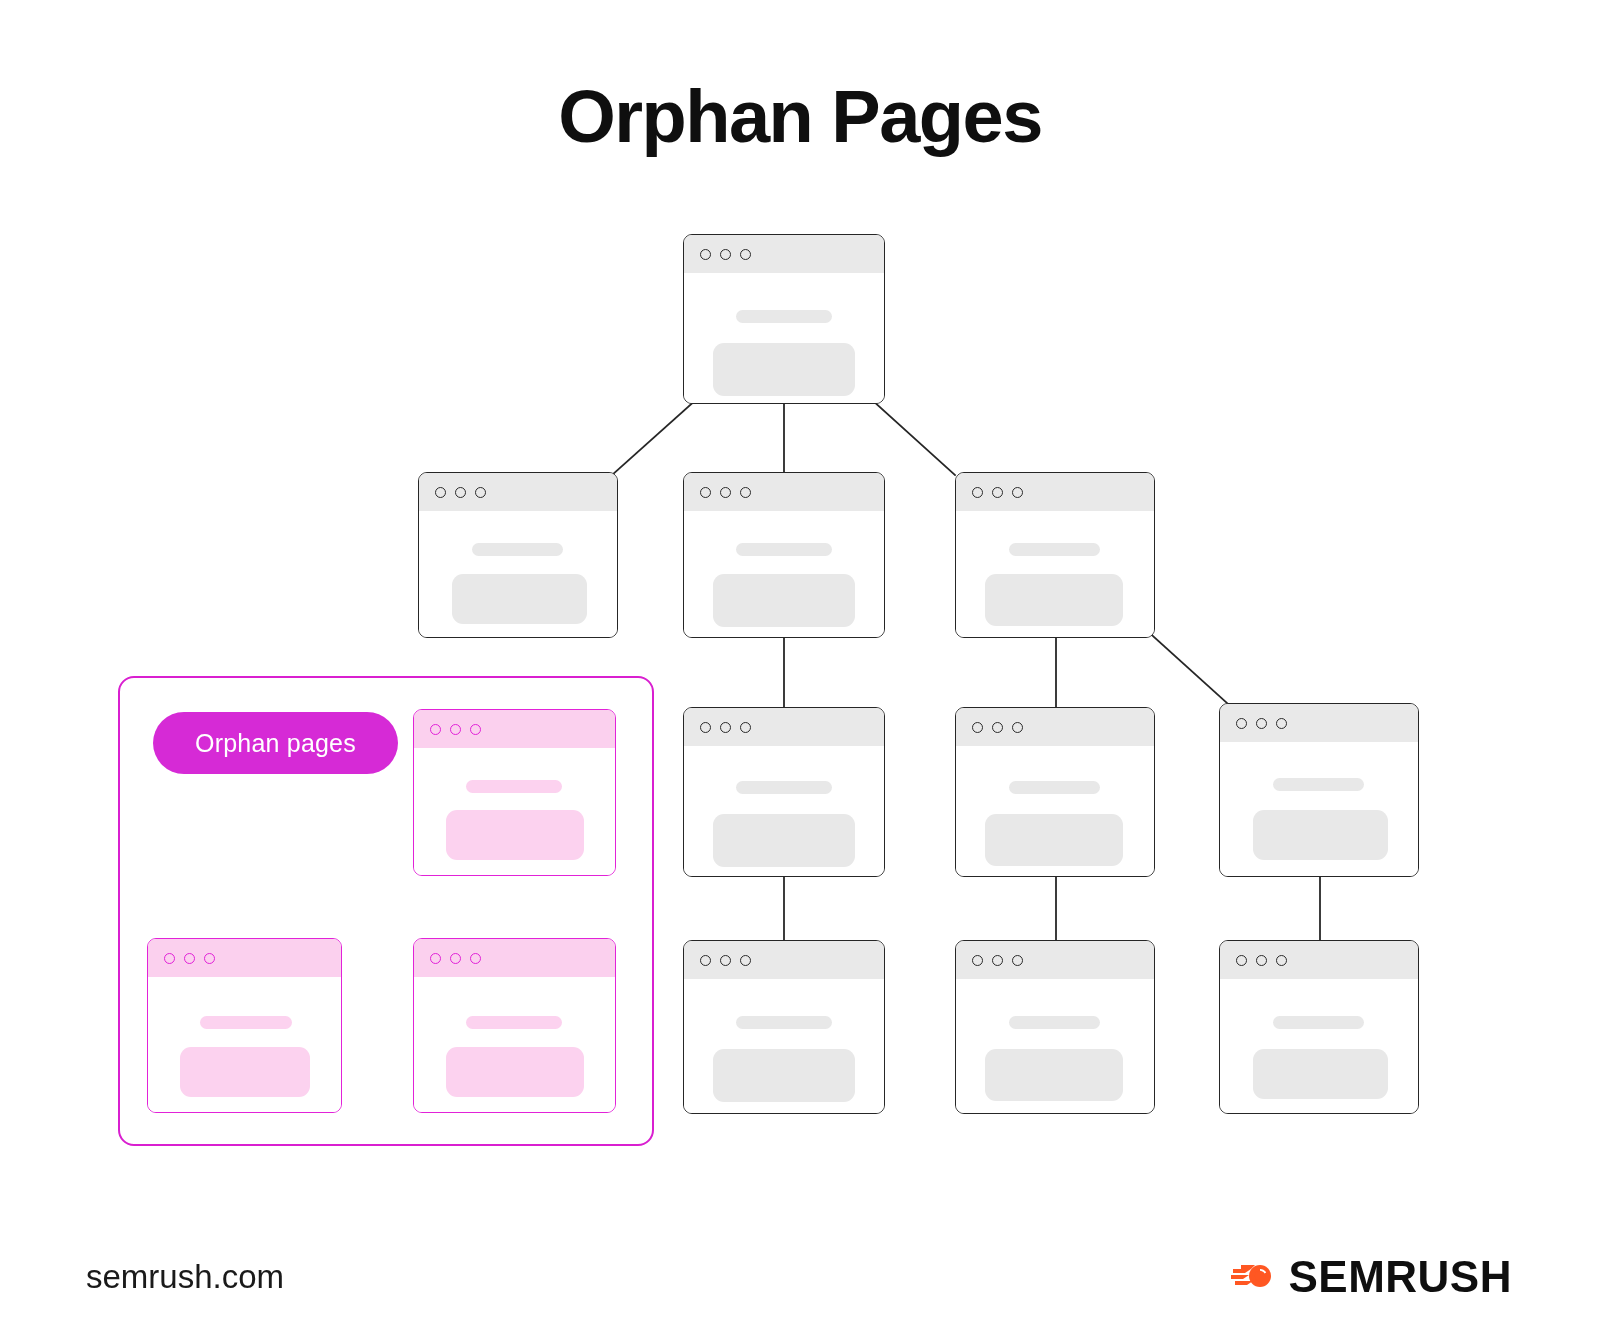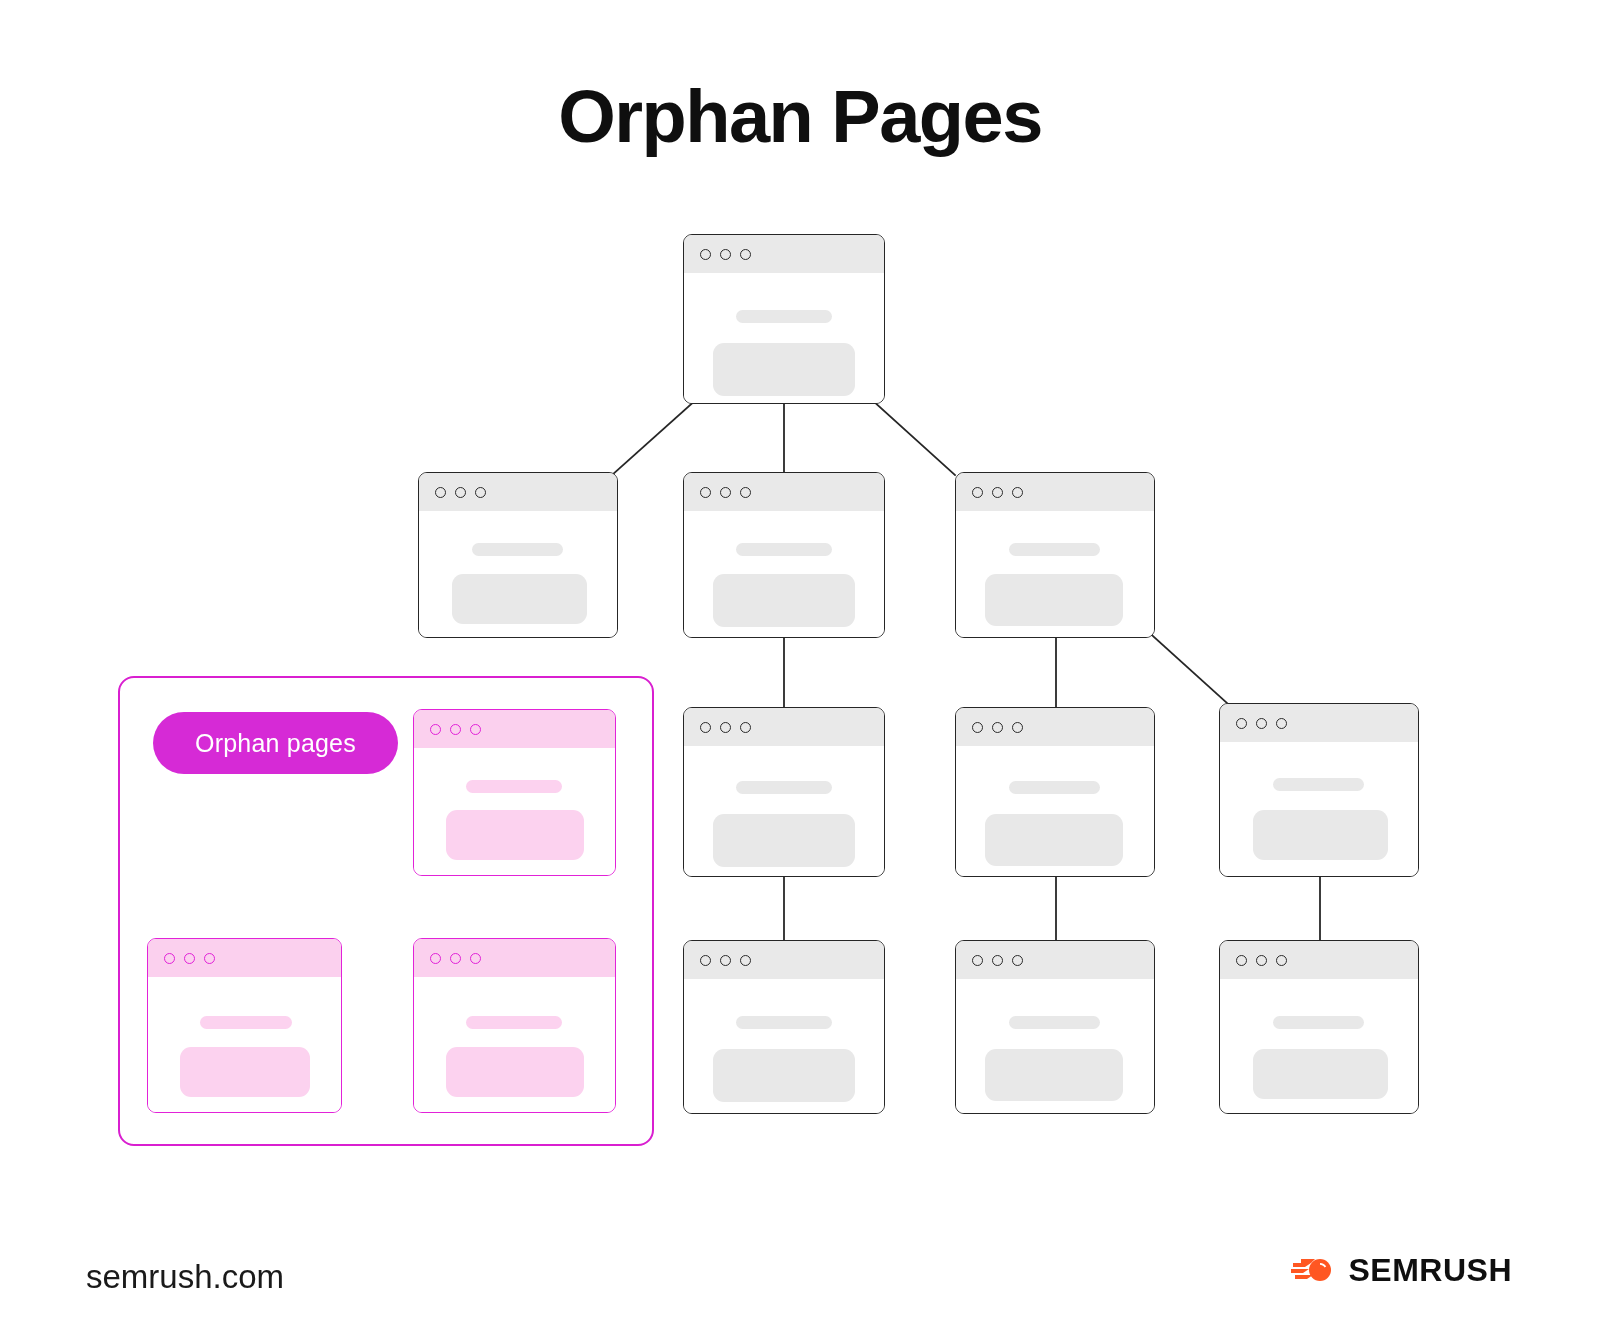--- a/index.html
+++ b/index.html
@@ -142,21 +142,21 @@
   }
   #brand-logo {
     position: absolute;
     right: 88px;
     top: 1252px;
     display: flex;
     align-items: center;
     gap: 13px;
   }
   #brand-logo .brand-name {
-    font-size: 32px;
+    font-size: 44px;
     font-weight: bold;
     letter-spacing: 0.5px;
     color: #0f0f0f;
     font-family: "Liberation Sans", sans-serif;
   }
 </style>
 </head>
 <body>
 
 <div id="stage">

